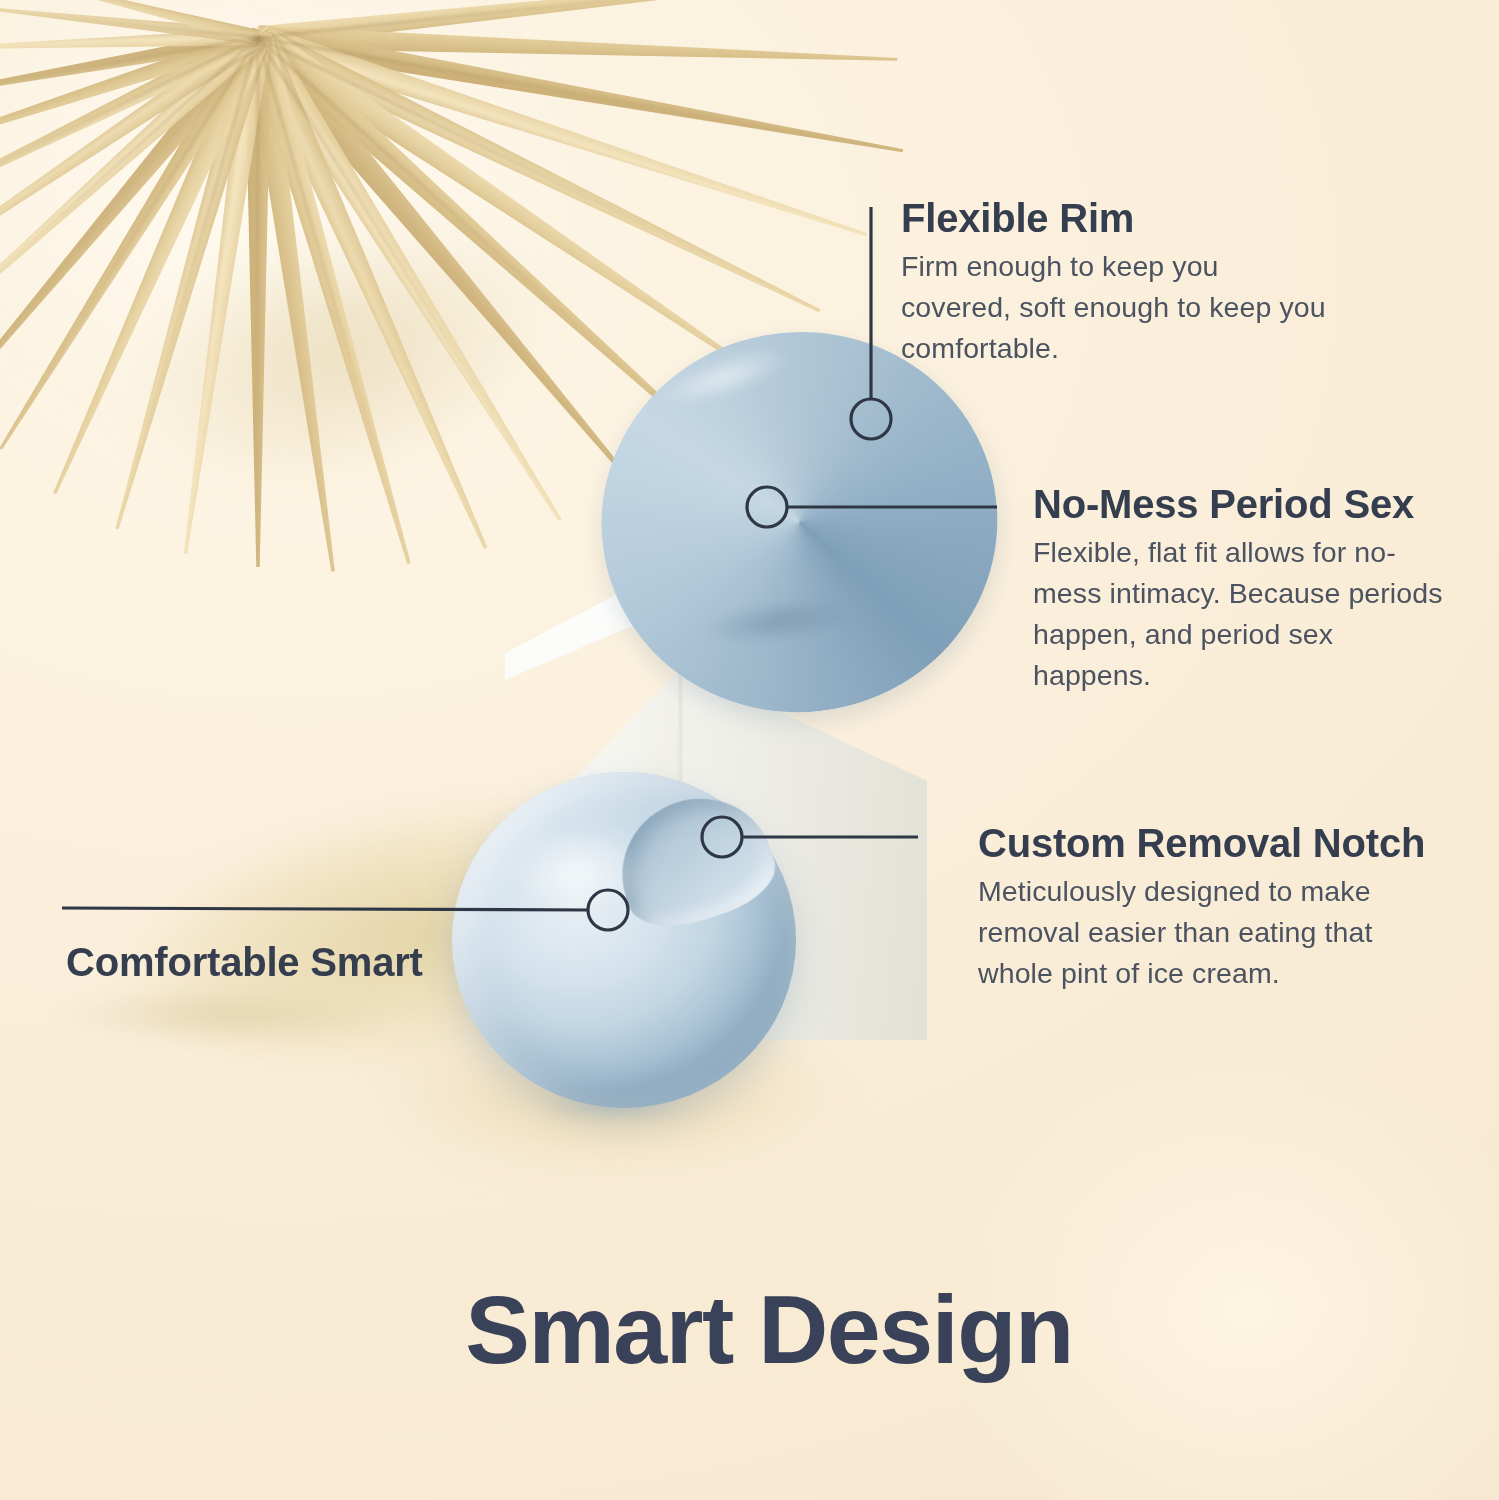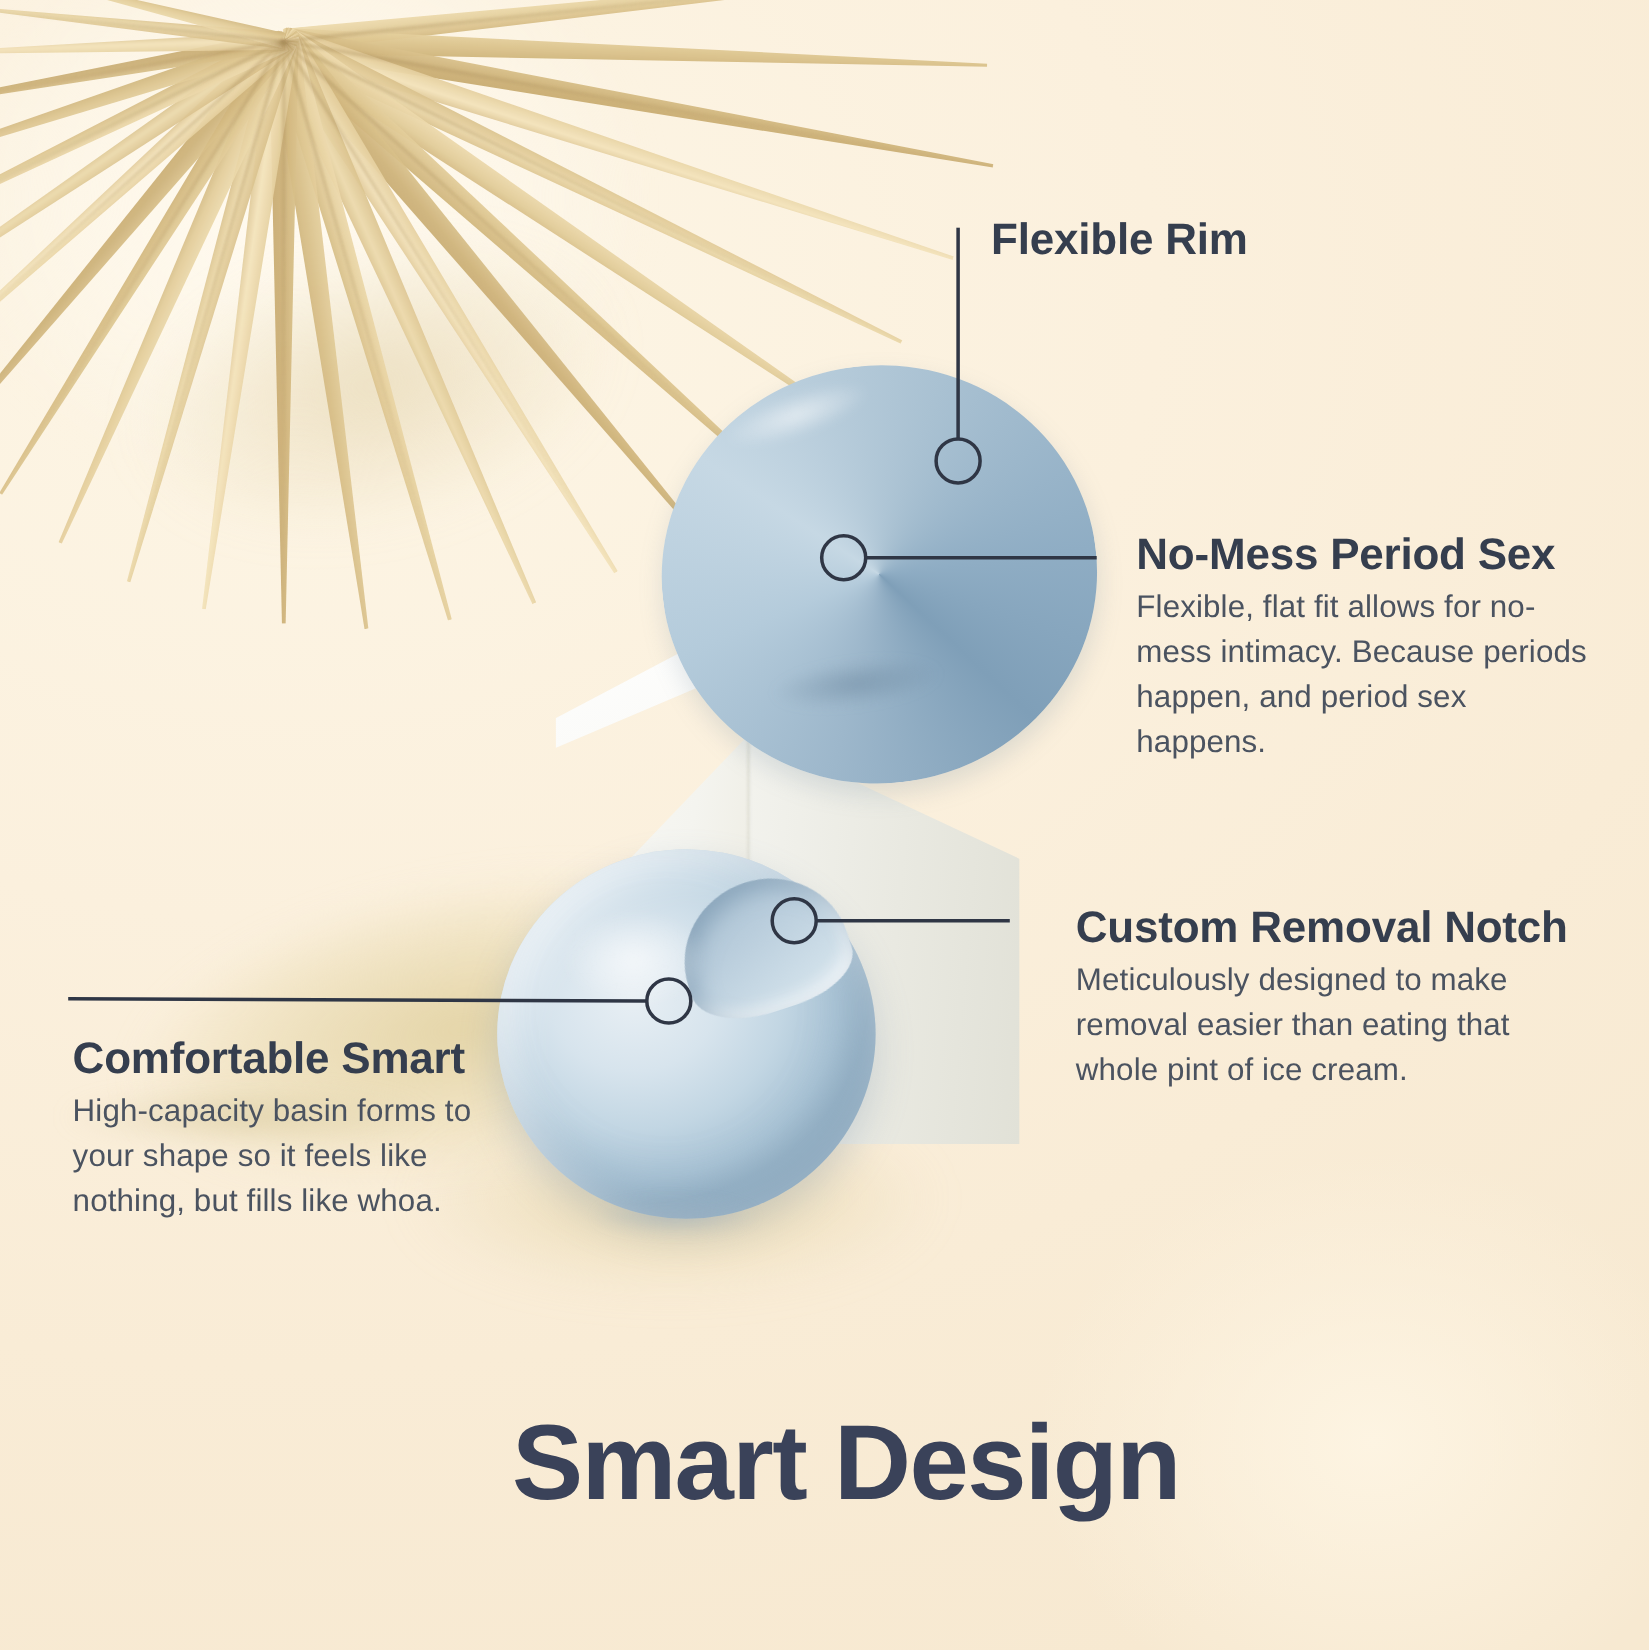--- a/index.html
+++ b/index.html
@@ -214,32 +214,32 @@
       <circle cx="767" cy="507" r="20"></circle>
       <path d="M742 837 L918 837"></path>
       <circle cx="722" cy="837" r="20"></circle>
       <path d="M62 908 L588 910"></path>
       <circle cx="608" cy="910" r="20"></circle>
     </g>
   </svg>
 
   <div class="callout" id="c-rim">
     <h3>Flexible Rim</h3>
+    <p>Firm enough to keep you covered, soft enough to keep you comfortable.</p>
   </div>
 
   <div class="callout" id="c-notch">
     <h3>Custom Removal Notch</h3>
     <p>Meticulously designed to make removal easier than eating that whole pint of ice cream.</p>
   </div>
 
   <div class="callout" id="c-sex">
     <h3>No-Mess Period Sex</h3>
     <p>Flexible, flat fit allows for no-mess intimacy. Because periods happen, and period sex happens.</p>
   </div>
 
   <div class="callout" id="c-basin">
     <h3>Comfortable Smart</h3>
-    <p>High-capacity basin forms to your shape so it feels like nothing, but fills like whoa.</p>
   </div>
 
   <div class="title">Smart Design</div>
 
 </div>
 
 </body></html>

